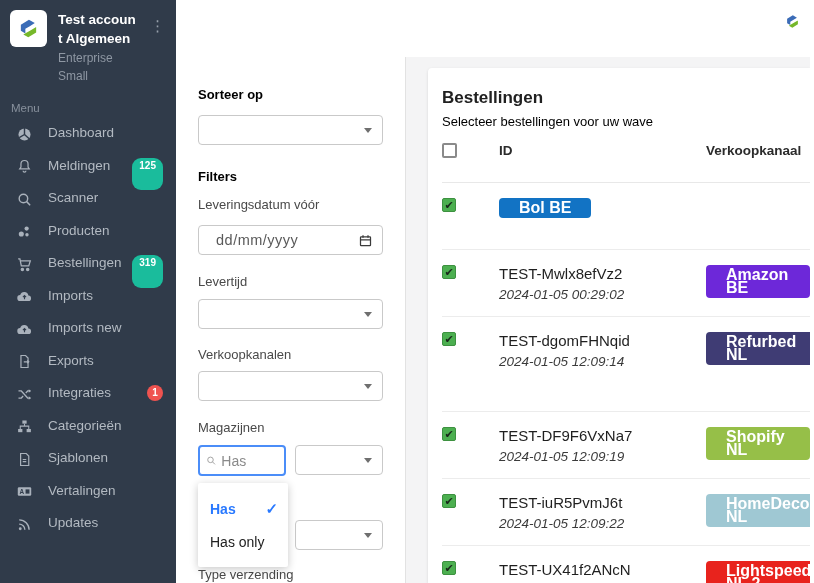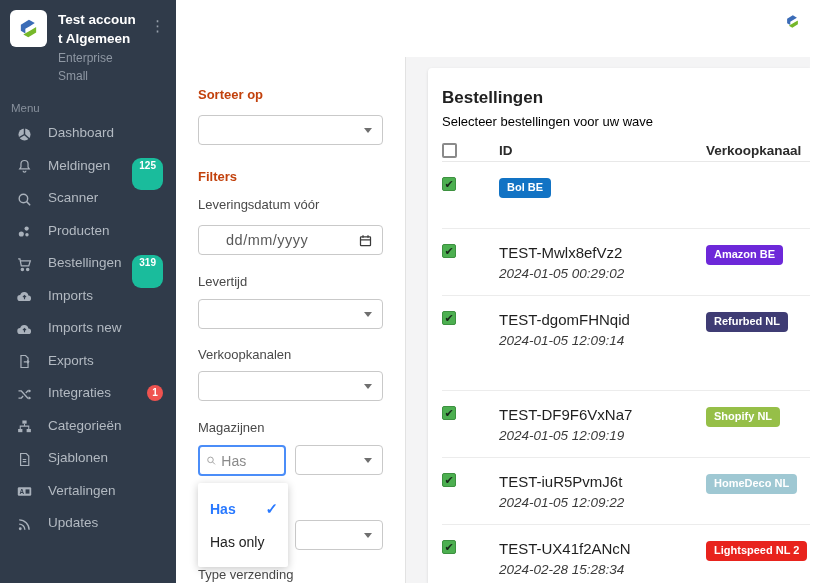--- a/index.html
+++ b/index.html
@@ -23,63 +23,63 @@
   .pill.circle { border-radius:50%; width:16px; height:16px; padding:0; display:flex; align-items:center; justify-content:center; }
 
   
   .content { flex:1; display:flex; flex-direction:column; min-width:0; }
   .topbar { height:57px; background:#fff; display:flex; justify-content:flex-end; flex-shrink:0; }
   .mini-logo { margin:12px 8px 0 0; width:19px; height:19px; }
   .body { flex:1; display:flex; min-height:0; }
 
   
   .filter-panel { width:230px; flex-shrink:0; background:#fff; border-right:1px solid #e2e2e2; padding:0 22px; position:relative; }
-  .f-heading { font-size:13px; font-weight:bold; color:#c2410c; }
+  .f-heading { font-size:13px; font-weight:bold; color:#000000; }
   .f-label { font-size:13px; color:#494949; }
   .sorteer { margin-top:30px; }
   .filters-h { margin-top:24px; }
   .lbl-date { margin-top:13px; }
   .lbl-levertijd { margin-top:19px; }
   .lbl-kanalen { margin-top:18px; }
   .lbl-magazijnen { margin-top:19px; }
   .lbl-verzending { margin-top:17px; }
   .select { height:30px; border:1px solid #c9c9c9; border-radius:4px; background:#fff; display:flex; align-items:center; justify-content:flex-end; padding:0 10px; cursor:pointer; }
   .select.mt13 { margin-top:13px; }
   .select.mt10 { margin-top:10px; }
   .select.mt9 { margin-top:9px; }
   .caret { width:0; height:0; border-left:4.5px solid transparent; border-right:4.5px solid transparent; border-top:5px solid #6f6f6f; }
-  .date-input { margin-top:13px; height:30px; border:1px solid #c9c9c9; border-radius:4px; display:flex; align-items:center; padding:0 9px 0 27px; cursor:text; }
+  .date-input { margin-top:13px; height:30px; border:1px solid #c9c9c9; border-radius:4px; display:flex; align-items:center; padding:0 9px 0 17px; cursor:text; }
   .date-text { color:#5a5a5a; font-size:14.5px; letter-spacing:0.5px; flex:1; }
   .wh-row { margin-top:10px; display:flex; }
   .wh-row2 { margin-top:44px; display:flex; }
   .wh-search { width:89px; height:31px; border:2px solid #4b8df8; border-radius:4px; display:flex; align-items:center; padding:0 6px; background:#fff; }
   .wh-search input { border:none; outline:none; width:100%; font-size:14px; color:#8a8a8a; font-family:"Liberation Sans",sans-serif; margin-left:5px; background:transparent; }
   .wh-select { width:88px; margin-left:9px; }
   .wh-spacer { width:89px; }
   .wh-menu { position:absolute; left:22px; top:426px; width:90px; background:#fff; border-radius:2px; box-shadow:0 2px 8px rgba(0,0,0,0.22); padding:9px 0; z-index:10; }
   .wh-menu-item { height:33px; display:flex; align-items:center; padding:0 10px 0 12px; font-size:14px; color:#212121; cursor:pointer; }
   .wh-menu-item.selected { color:#2979ff; font-weight:bold; }
   .wh-menu-item .chk { margin-left:auto; color:#2979ff; font-size:15px; font-weight:bold; }
 
   
   .main { flex:1; background:#f4f4f5; padding:11px 0 0 22px; min-width:0; }
   .card { background:#fff; border-radius:4px 0 0 0; box-shadow:0 1px 3px rgba(0,0,0,0.12); height:100%; padding:20px 0 0 14px; }
   .card-title { font-size:17px; font-weight:bold; color:#212121; }
   .card-sub { font-size:13px; color:#000000; margin-top:6px; }
   .grid { display:grid; grid-template-columns:57px 207px 1fr; }
-  .thead { margin-top:14px; padding-bottom:3px; border-bottom:1px solid #e8e8e8; align-items:center; }
+  .thead { margin-top:14px; padding-bottom:24px; border-bottom:1px solid #e8e8e8; align-items:center; }
   .th { font-size:13.5px; font-weight:bold; color:#2b2b2b; }
   .cb-empty { width:15px; height:15px; border:2px solid #8a8a8a; border-radius:2px; background:#fff; cursor:pointer; }
   .order-row { padding-top:15px; border-bottom:1px solid #ececec; min-height:67px; cursor:pointer; }
   .order-row.tall { min-height:95px; }
   .order-row:last-child { border-bottom:none; }
   .cb-checked { width:14px; height:14px; background:#4caf50; border:1px solid #3d9140; border-radius:2px; color:#18281a; font-size:11px; line-height:13px; text-align:center; cursor:pointer; }
   .order-id { font-size:15px; color:#1f1f1f; }
   .order-date { font-size:13.5px; font-style:italic; color:#3b3b3b; margin-top:5px; }
-  .badge { display:inline-block; color:#fff; font-weight:bold; font-size:11px; padding:3px 8px 4px; border-radius:4px; line-height:13px; }
+  .badge { display:inline-block; color:#fff; font-weight:bold; font-size:16px; padding:3px 20px 4px; border-radius:4px; line-height:13px; }
 </style>
 </head>
 <body>
 
 <div class="app">
 
   <aside class="sidebar">
     <div class="account">
       <div class="logo-box">
         <svg width="27" height="27" viewBox="0 0 24 24">

